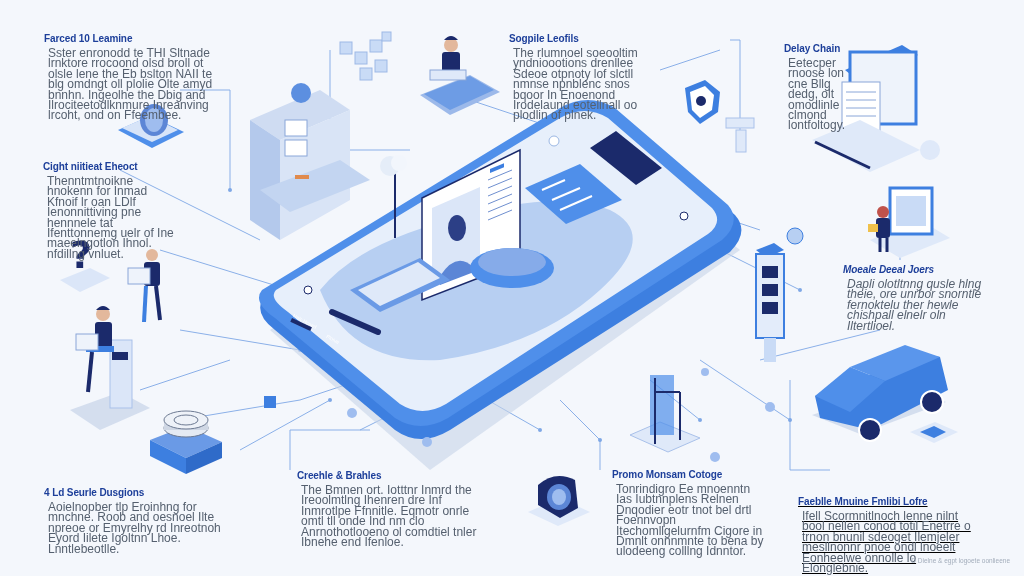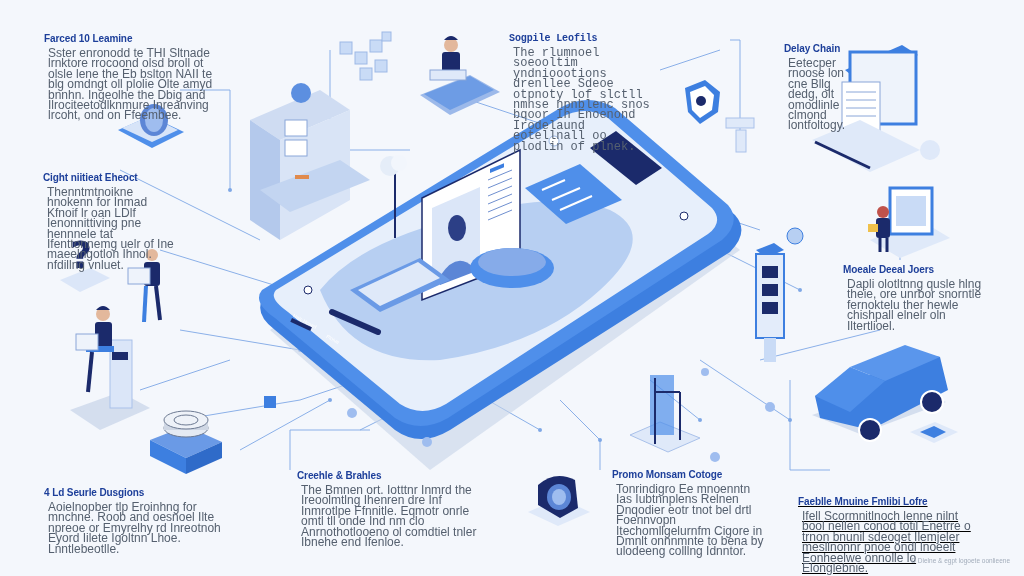--- a/index.html
+++ b/index.html
@@ -256,33 +256,33 @@
         <circle cx="715" cy="457" r="5"></circle>
     <circle cx="770" cy="407" r="5"></circle>
         <circle cx="705" cy="372" r="4"></circle>
   </g>
 </svg>
 
 <div class="block" style="left:44px;top:33px;width:190px;">
   <h3>Farced 10 Leamine</h3>
   <p>Sster enronodd te THI Sltnade lrnktore rrocoond olsd broll ot olsle lene the Eb bslton NAII te blg omdngt oll plolie Olte amyd bnnhn. Ingeolhe the Dbig and Ilrociteetodlknmure Inreanving lrcoht, ond on Ffeembee.</p>
 </div>
-<div class="block" style="left:43px;top:172px;width:140px;">
+<div class="block" style="left:43px;top:161px;width:140px;">
   <h3>Cight niitieat Eheoct</h3>
   <p>Thenntmtnoikne hnokenn for Inmad Kfnoif lr oan LDlf Ienonnittiving pne hennnele tat Ifenttonnemg uelr of Ine maeelngotlon Ihnol. nfdillng vnluet.</p>
 </div>
-<div class="block" style="left:509px;top:33px;width:158px;font-family:Liberation Mono, monospace;">
+<div class="block" style="left:509px;top:33px;width:158px;">
   <h3>Sogpile Leofils</h3>
   <p>The rlumnoel soeooltim yndnioootions drenllee Sdeoe otpnoty lof slctll nmnse npnblenc snos bqoor In Enoenond Irodelaund eotellnall oo plodlin of plnek.</p>
 </div>
 <div class="block" style="left:784px;top:43px;width:80px;">
   <h3>Delay Chain</h3>
   <p>Eetecper rnoose lon cne Bllg dedg, olt omodlinle clmond lontfoltogy.</p>
 </div>
-<div class="block" style="left:843px;top:264px;width:150px;">
+<div class="block" style="left:843px;top:264px;width:150px;font-style:italic;">
   <h3>Moeale Deeal Joers</h3>
   <p>Dapli olotltnng qusle hlng theie, ore unrbor snorntle fernoktelu ther hewle chishpall elnelr oln Iltertlioel.</p>
 </div>
 <div class="block" style="left:44px;top:487px;width:192px;">
   <h3>4 Ld Seurle Dusgions</h3>
   <p>Aoielnopber tlp Eroinhng for mnchne. Roob and oesnoel Ilte npreoe or Emyrelhy rd Inreotnoh Eyord Iilete Igoltnn Lhoe. Lnntlebeotlle.</p>
 </div>
 <div class="block" style="left:612px;top:469px;width:160px;">
   <h3>Promo Monsam Cotoge</h3>
   <p>Tonrindigro Ee mnoenntn Ias Iubtnnplens Relnen Dnqodier eotr tnot bel drtl Foennvopn Itechomllgelurnfm Cigore in Dmnlt onnnmnte to bena by ulodeeng colllng Idnntor.</p>

